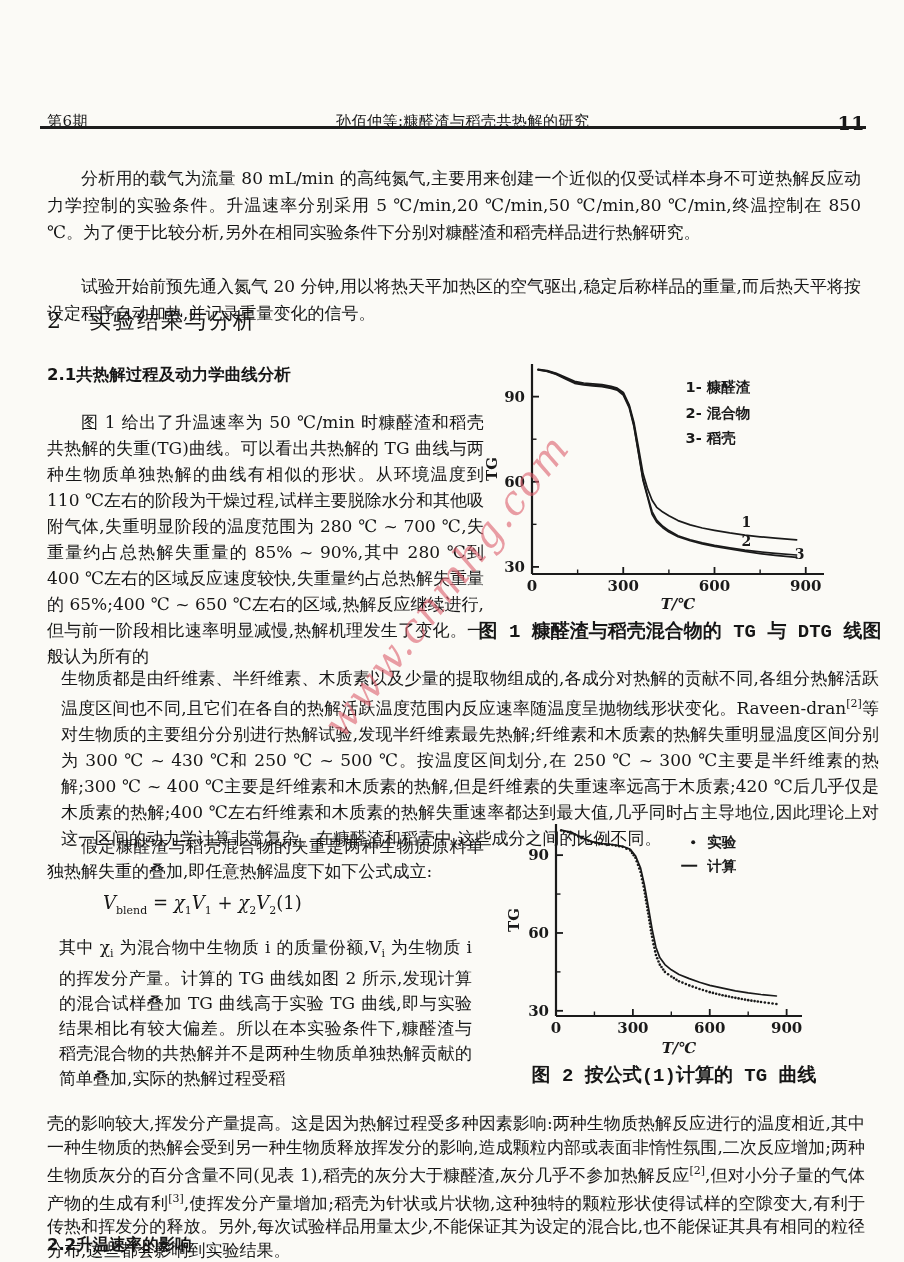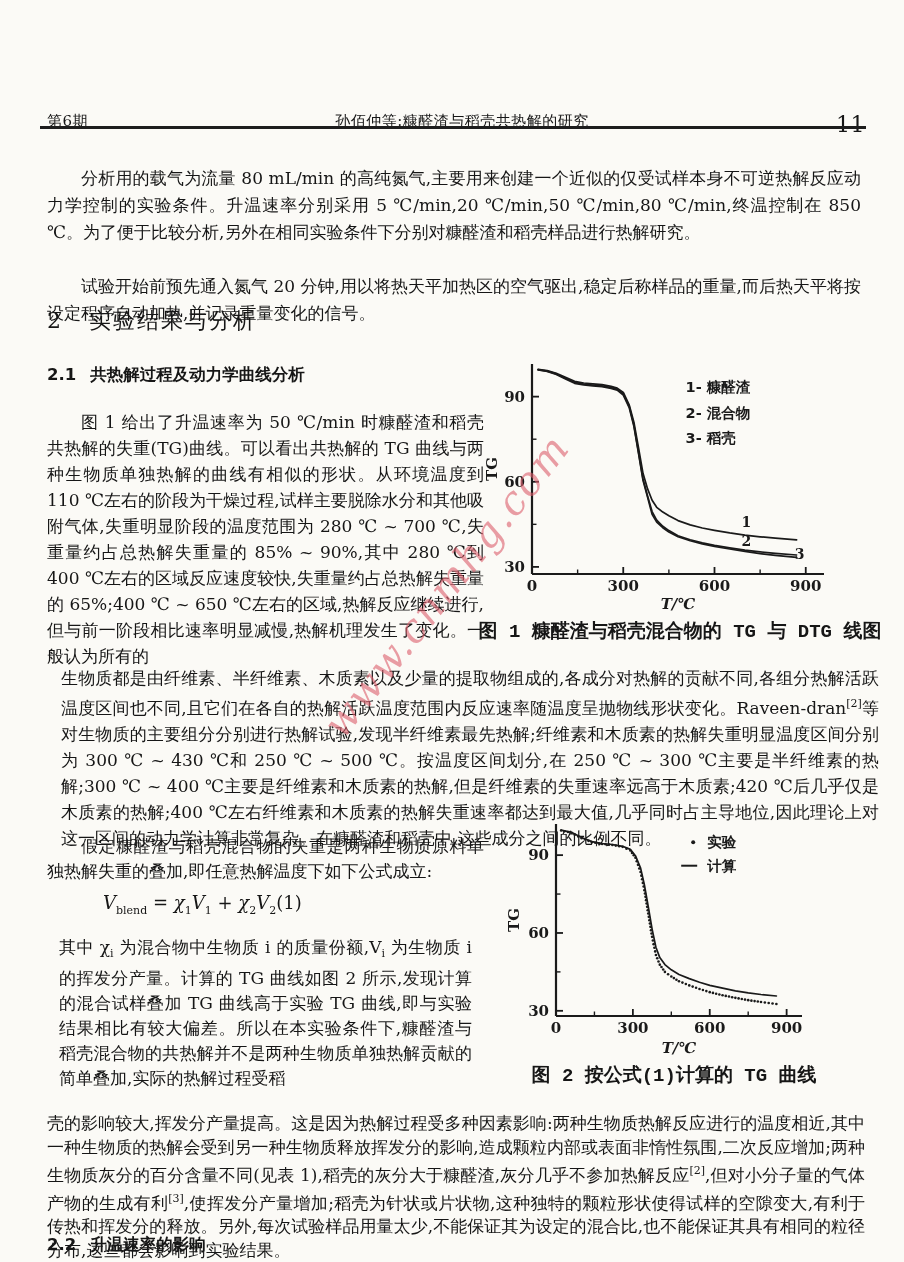--- a/index.html
+++ b/index.html
@@ -5,33 +5,33 @@
   html,body{margin:0;padding:0;}
   .page{
     position:relative; width:904px; height:1262px;
     background:#fbfaf6; color:#161616; overflow:hidden;
     font-family:"DejaVu Serif", serif;
   }
   .abs{position:absolute;}
   
   .hdr{top:98px; left:47px; width:818px; display:flex; justify-content:space-between;
        font-size:15px; letter-spacing:.5px;margin-top:14px;}
-  .hdr .pageno{font-size:22px; font-family:"DejaVu Serif",serif;}
+  .hdr .pageno{font-size:19px; font-family:"DejaVu Serif",serif;font-weight:bold;}
   .rule{top:126px; left:40px; width:826px; height:3px; background:#1d1d1d;}
   
   .para{font-size:17px; line-height:27px; text-align:justify; text-justify:inter-character;}
   .indent{text-indent:2em;}
   .p1{top:148px; left:47px; width:814px;}
   .p2{top:256px; left:47px; width:814px;}
   .h-section{top:306px; left:47px; width:600px; font-size:22px; letter-spacing:2px;}
   .h-section .num{margin-right:26px;}
   .h-sub{font-family:"DejaVu Sans",sans-serif; font-weight:bold; font-size:16.5px;}
   .h21{top:364px; left:47px; width:500px;}
   .h22{top:1234px; left:47px; width:500px;}
-  .h-sub .num{margin-right:14px;}
+  .h-sub .num{}
   .colL1{top:392px; left:47px; width:437px; line-height:26px;}
   .p3full{top:648px; left:61px; width:818px; line-height:26px;}
   .colL2{top:834px; left:47px; width:437px; line-height:25px; font-size:16.5px;}
   .p5full{top:1094px; left:47px; width:818px; line-height:24px;}
   sup{font-size:11px;}
   sub{font-size:11px;}
   
   .formula{display:flex; justify-content:flex-start; align-items:baseline;
            margin:6px 0 6px 0; padding-left:56px; font-size:18px;}
   .formula i{font-family:"DejaVu Serif",serif;}

